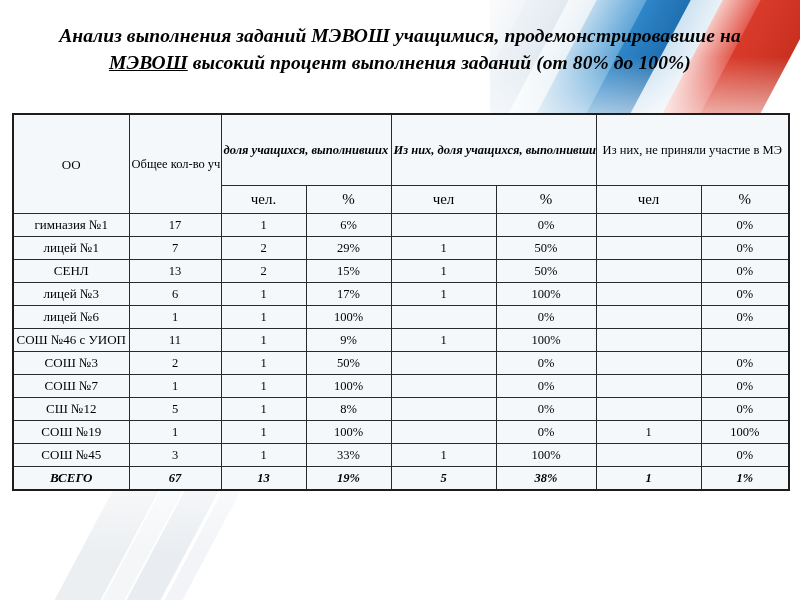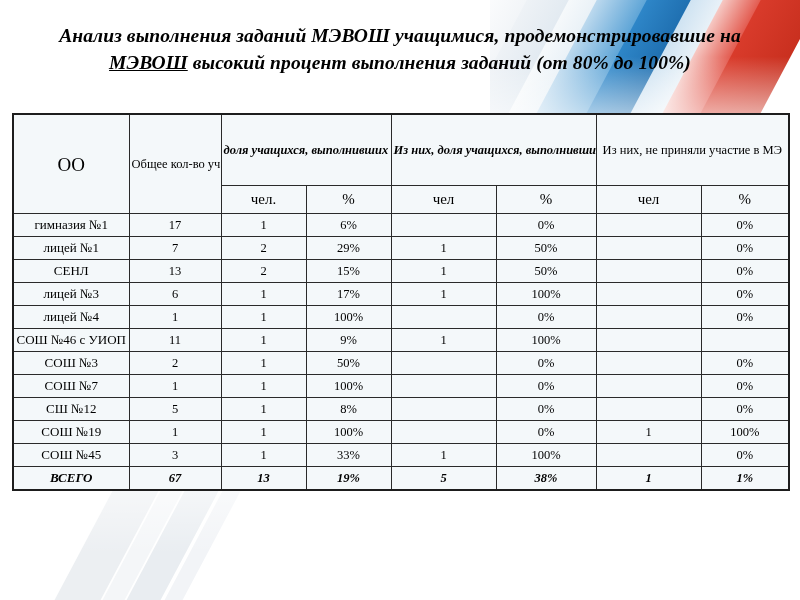--- a/index.html
+++ b/index.html
@@ -97,21 +97,21 @@
 
   
   th.grp {
     height: 68px;
     font-size: 12.5px;
     line-height: 15px;
     white-space: normal;
   }
   th.grp.plain { font-style: normal; }
   th.grp.ital  { font-style: italic; font-weight: bold; }
-  th.grp.oo    { font-size: 19px; }
+  th.grp.oo    { font-size: 13px; }
 
   
   th.sub {
     height: 25px;
     font-size: 15px;
     font-style: normal;
   }
 
   
   td.cell {
@@ -227,21 +227,21 @@
           <td class="cell name">лицей №3</td>
           <td class="cell">6</td>
           <td class="cell">1</td>
           <td class="cell">17%</td>
           <td class="cell hl">1</td>
           <td class="cell hl">100%</td>
           <td class="cell"></td>
           <td class="cell">0%</td>
         </tr>
         <tr>
-          <td class="cell name">лицей №4</td>
+          <td class="cell name">лицей №6</td>
           <td class="cell">1</td>
           <td class="cell">1</td>
           <td class="cell">100%</td>
           <td class="cell"></td>
           <td class="cell">0%</td>
           <td class="cell"></td>
           <td class="cell">0%</td>
         </tr>
         <tr>
           <td class="cell name">СОШ №46 с УИОП</td>

